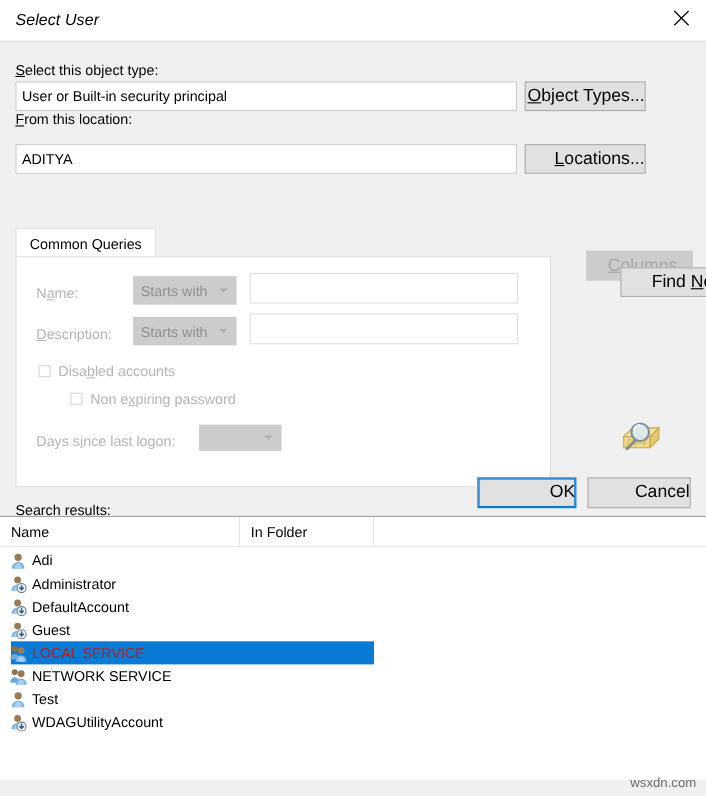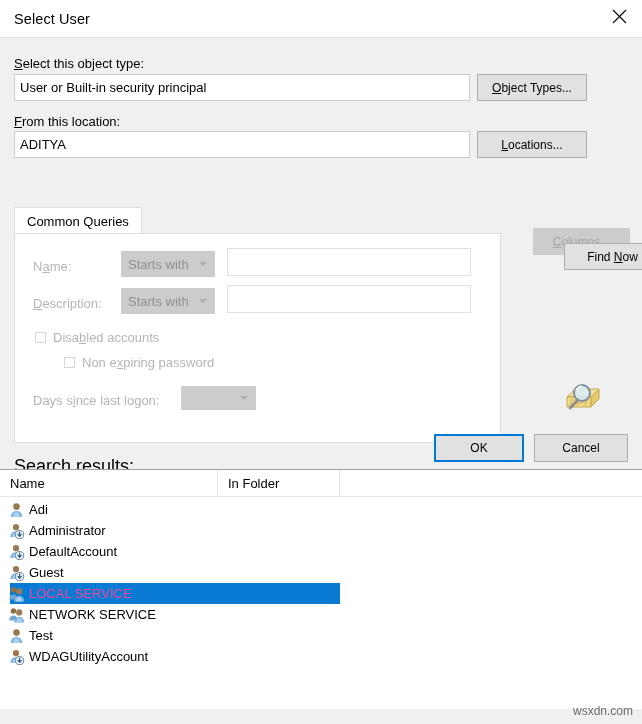--- a/index.html
+++ b/index.html
@@ -26,20 +26,21 @@
     left: 0; top: 0;
     width: 642px; height: 37px;
     background: #ffffff;
   }
   .titlebar-text {
     position: absolute;
     left: 14px; top: 11px;
     font-size: 14.5px;
     color: #000000;
     letter-spacing: .1px;
+    font-style: italic;
   }
   .close-btn {
     position: absolute;
     right: 0; top: 0;
     width: 46px; height: 32px;
     display: flex;
     align-items: center;
     justify-content: center;
     cursor: default;
   }
@@ -74,25 +75,25 @@
     display: flex;
     align-items: center;
   }
 
   .btn {
     position: absolute;
     background: #e1e1e1;
     border: 1px solid #adadad;
     box-sizing: border-box;
     font-family: "Liberation Sans", sans-serif;
-    font-size: 12px;
+    font-size: 16px;
     color: #000;
     display: flex;
     align-items: center;
-    justify-content: center;
+    justify-content: flex-end;
     cursor: default;
     user-select: none;
   }
   .btn u { text-decoration: underline; }
   .btn.disabled {
     background: #cccccc;
     border: 1px solid #cccccc;
     color: #a6a6a6;
   }
   .btn.default {
@@ -169,21 +170,21 @@
     border: 1px solid #d6d6d6;
     background: #ffffff;
     box-sizing: border-box;
     margin-right: 7px;
   }
 
   
   .search-results-lbl {
     position: absolute;
     left: 14px; top: 456px;
-    font-size: 18px;
+    font-size: 13px;
   }
   .listview {
     position: absolute;
     left: 0; top: 469px;
     width: 642px; height: 240px;
     background: #ffffff;
     border-top: 1px solid #a0a0a0;
     box-sizing: border-box;
     overflow: hidden;
   }
@@ -233,21 +234,21 @@
     flex: 0 0 auto;
   }
   .lv-icon svg { display: block; }
   .lv-name {
     position: relative;
     z-index: 2;
     font-size: 13px;
     color: #000;
     white-space: nowrap;
   }
-  .lv-row.selected .lv-name { color: #ec4899; }
+  .lv-row.selected .lv-name { color: #b91c1c; }
 
   .watermark {
     position: absolute;
     right: 9px; bottom: 6px;
     font-size: 12px;
     color: #6b6b6b;
     font-family: "Liberation Sans", sans-serif;
   }
 </style>
 </head>
@@ -270,21 +271,21 @@
     <div class="lbl" style="left:14px; top:18px;">
       <u>S</u><span>elect this object type:</span>
     </div>
     <div class="textbox" style="left:14px; top:36px; width:456px; height:27px;">
       <span>User or Built-in security principal</span>
     </div>
     <div class="btn" style="left:477px; top:36px; width:110px; height:27px;">
       <span><u>O</u><span>bject Types...</span></span>
     </div>
 
-    <div class="lbl" style="left:14px; top:76px;">
+    <div class="lbl" style="left:14px; top:63px;">
       <u>F</u><span>rom this location:</span>
     </div>
     <div class="textbox" style="left:14px; top:93px; width:456px; height:27px;">
       <span>ADITYA</span>
     </div>
     <div class="btn" style="left:477px; top:93px; width:110px; height:27px;">
       <span><u>L</u><span>ocations...</span></span>
     </div>
 
     <div class="tabstrip">

